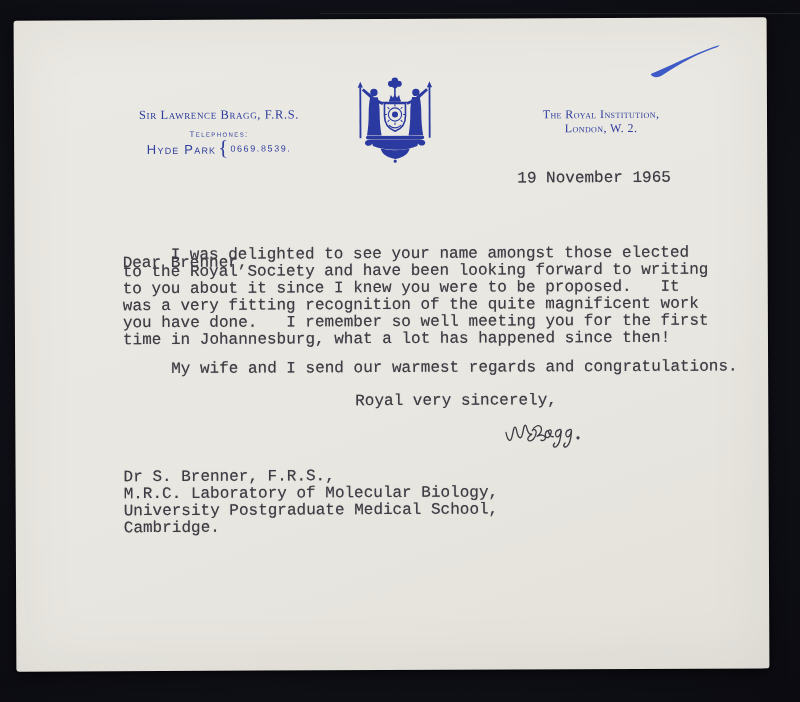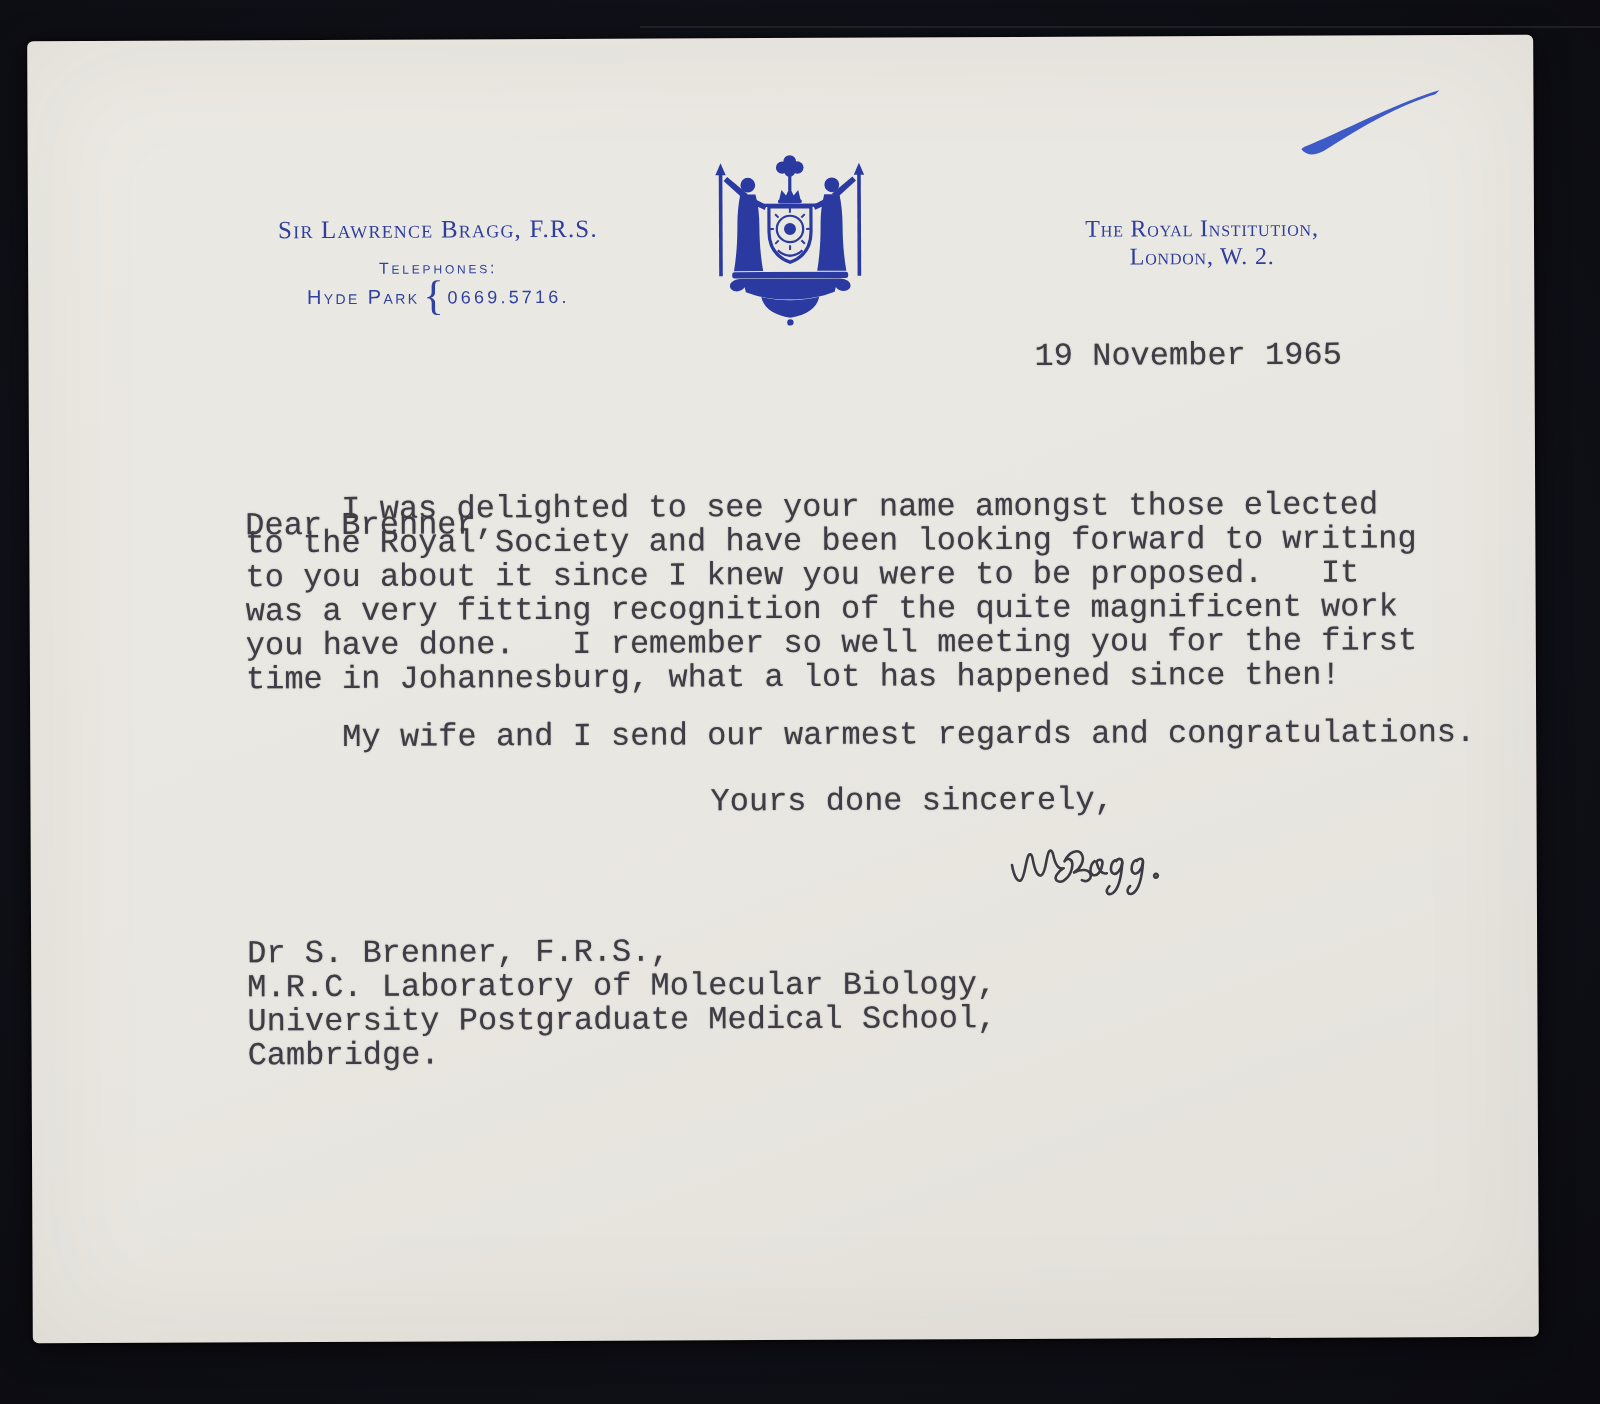--- a/index.html
+++ b/index.html
@@ -36,21 +36,21 @@
   .sender-block{left:85px;top:88px;width:240px;text-align:center;}
   .sender-name{font-size:12.5px;letter-spacing:0.6px;}
   .telephones{
     margin-top:7px;font-size:8px;letter-spacing:1.4px;color:#32419f;
     font-variant:small-caps;font-family:"Liberation Sans", sans-serif;
   }
   .phone-row{
     margin-top:1px;display:flex;align-items:center;justify-content:center;gap:2px;
     color:#32419f;
   }
-  .exchange{font-size:10px;letter-spacing:1.2px;font-variant:small-caps;}
+  .exchange{font-size:13px;letter-spacing:1.2px;font-variant:small-caps;}
   .brace{font-family:"Liberation Serif", serif;font-size:21px;font-weight:300;line-height:1;margin-top:-2px;}
   .phone-numbers{display:flex;flex-direction:row;text-align:left;}
   .phone-numbers span{font-size:9px;letter-spacing:1.6px;line-height:10.5px;}
 
   .institution-block{left:472px;top:90px;width:230px;text-align:center;}
   .institution-block div{font-size:12px;line-height:13.5px;letter-spacing:0.4px;}
 
   .crest{left:333px;top:57px;width:96px;height:92px;}
 
   
@@ -84,21 +84,21 @@
   </svg>
 
   <div class="abs sender-block">
     <div class="lh-serif sender-name">Sir Lawrence Bragg, F.R.S.</div>
     <div class="telephones">Telephones:</div>
     <div class="phone-row">
       <span class="exchange">Hyde Park</span>
       <span class="brace">{</span>
       <span class="phone-numbers">
         <span>0669.</span>
-        <span>5716.</span>
+        <span>8539.</span>
       </span>
     </div>
   </div>
 
   <svg class="abs crest" viewBox="0 0 96 92">
     <g fill="#2b3aa0">
 
       <path d="M13.4,5.5 l2.6,6 h-5.2 z"></path>
       <rect x="12.5" y="11" width="1.8" height="51"></rect>
       <path d="M82.6,5.5 l2.6,6 h-5.2 z"></path>
@@ -152,21 +152,21 @@
 
   <div class="abs type date">19 November 1965</div>
   <div class="abs type salutation">Dear Brenner,</div>
   <div class="abs type para1">     I was delighted to see your name amongst those elected
 to the Royal Society and have been looking forward to writing
 to you about it since I knew you were to be proposed.   It
 was a very fitting recognition of the quite magnificent work
 you have done.   I remember so well meeting you for the first
 time in Johannesburg, what a lot has happened since then!</div>
   <div class="abs type para2">     My wife and I send our warmest regards and congratulations.</div>
-  <div class="abs type closing">Yours done sincerely,</div>
+  <div class="abs type closing">Royal very sincerely,</div>
 
   <svg class="abs signature" viewBox="0 0 130 50">
     <g fill="none" stroke="#3c3a42" stroke-width="1.5" stroke-linecap="round" stroke-linejoin="round">
       <path d="M10,25 C11,31 13,35 15,34 C17,33 17.5,26 19,21 C20,17.5 21.5,18.5 22,21.5 C23,27 24.5,32 27,31 C29.5,30 29.5,23 31,18.5 C32,15.5 33.5,16.5 34,19.5 C35,24.5 37,28 40,27 C36.5,29 33.5,33 36.5,34.5 C40,36 44.5,31 45,25.5 C45.4,21.5 42,20.5 40.5,23 C43,17.5 48.5,15.5 50.5,19 C52.5,22.5 49.5,27.5 46,29.5 C50,27.5 54.5,27.5 55.5,30.5 C56.5,33.5 53,35.5 50.5,34"></path>
       <path d="M58,23 C55.5,24.5 54.5,30 57,31 C59.5,32 62,28.5 62.5,24.5 C62.8,21.8 60,21.5 59,23.5 C60,27.5 62,31 65,30"></path>
       <path d="M70,22.5 C67.5,23.5 66.5,28.5 68.5,30 C70.5,31.5 73.5,28 74,24 C74.3,21.3 71.5,21 70.5,23"></path>
       <path d="M74,24 C73.5,31 72.5,38.5 68.5,41.5 C65.5,43.5 63.5,40.5 66.5,37.5"></path>
       <path d="M82,22.5 C79.5,23.5 78.5,28.5 80.5,30 C82.5,31.5 85.5,28 86,24 C86.3,21.3 83.5,21 82.5,23"></path>
       <path d="M86,24 C85.5,31 84.5,38.5 80.5,41.5 C77.5,43.5 75.5,40.5 78.5,37.5"></path>
       <path d="M93.5,30.5 a1.1,1.1 0 1 0 0.1,0"></path>

